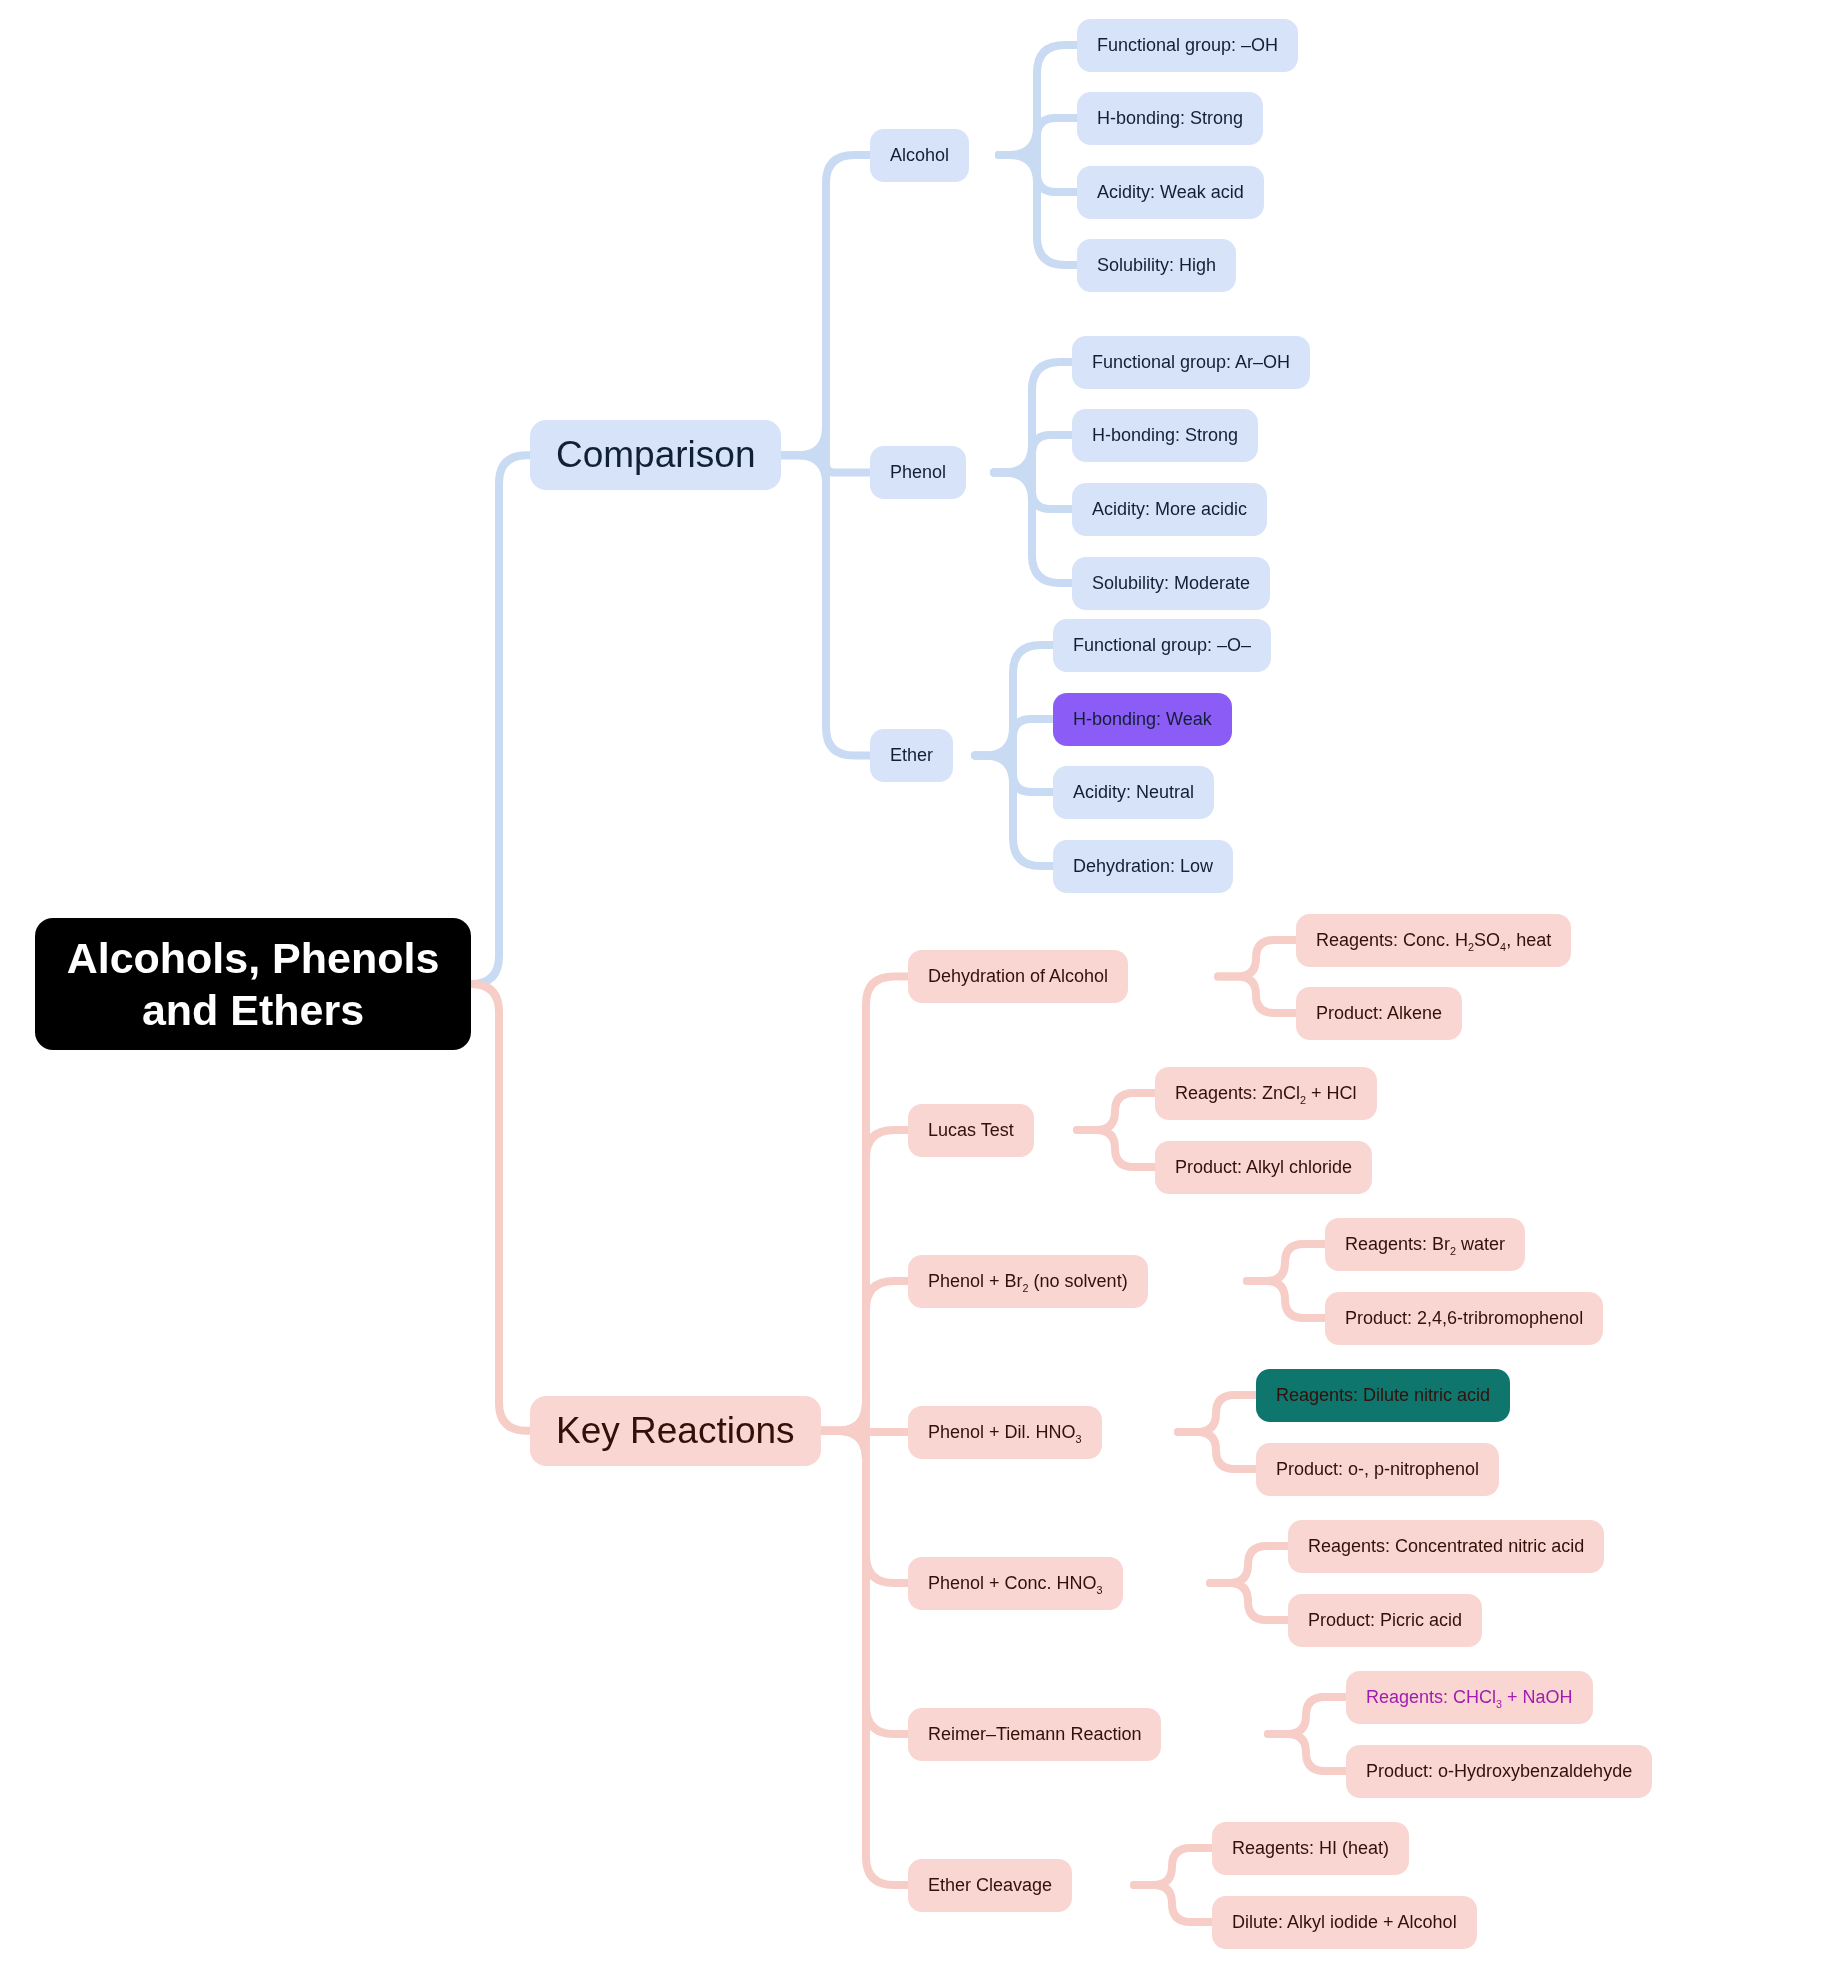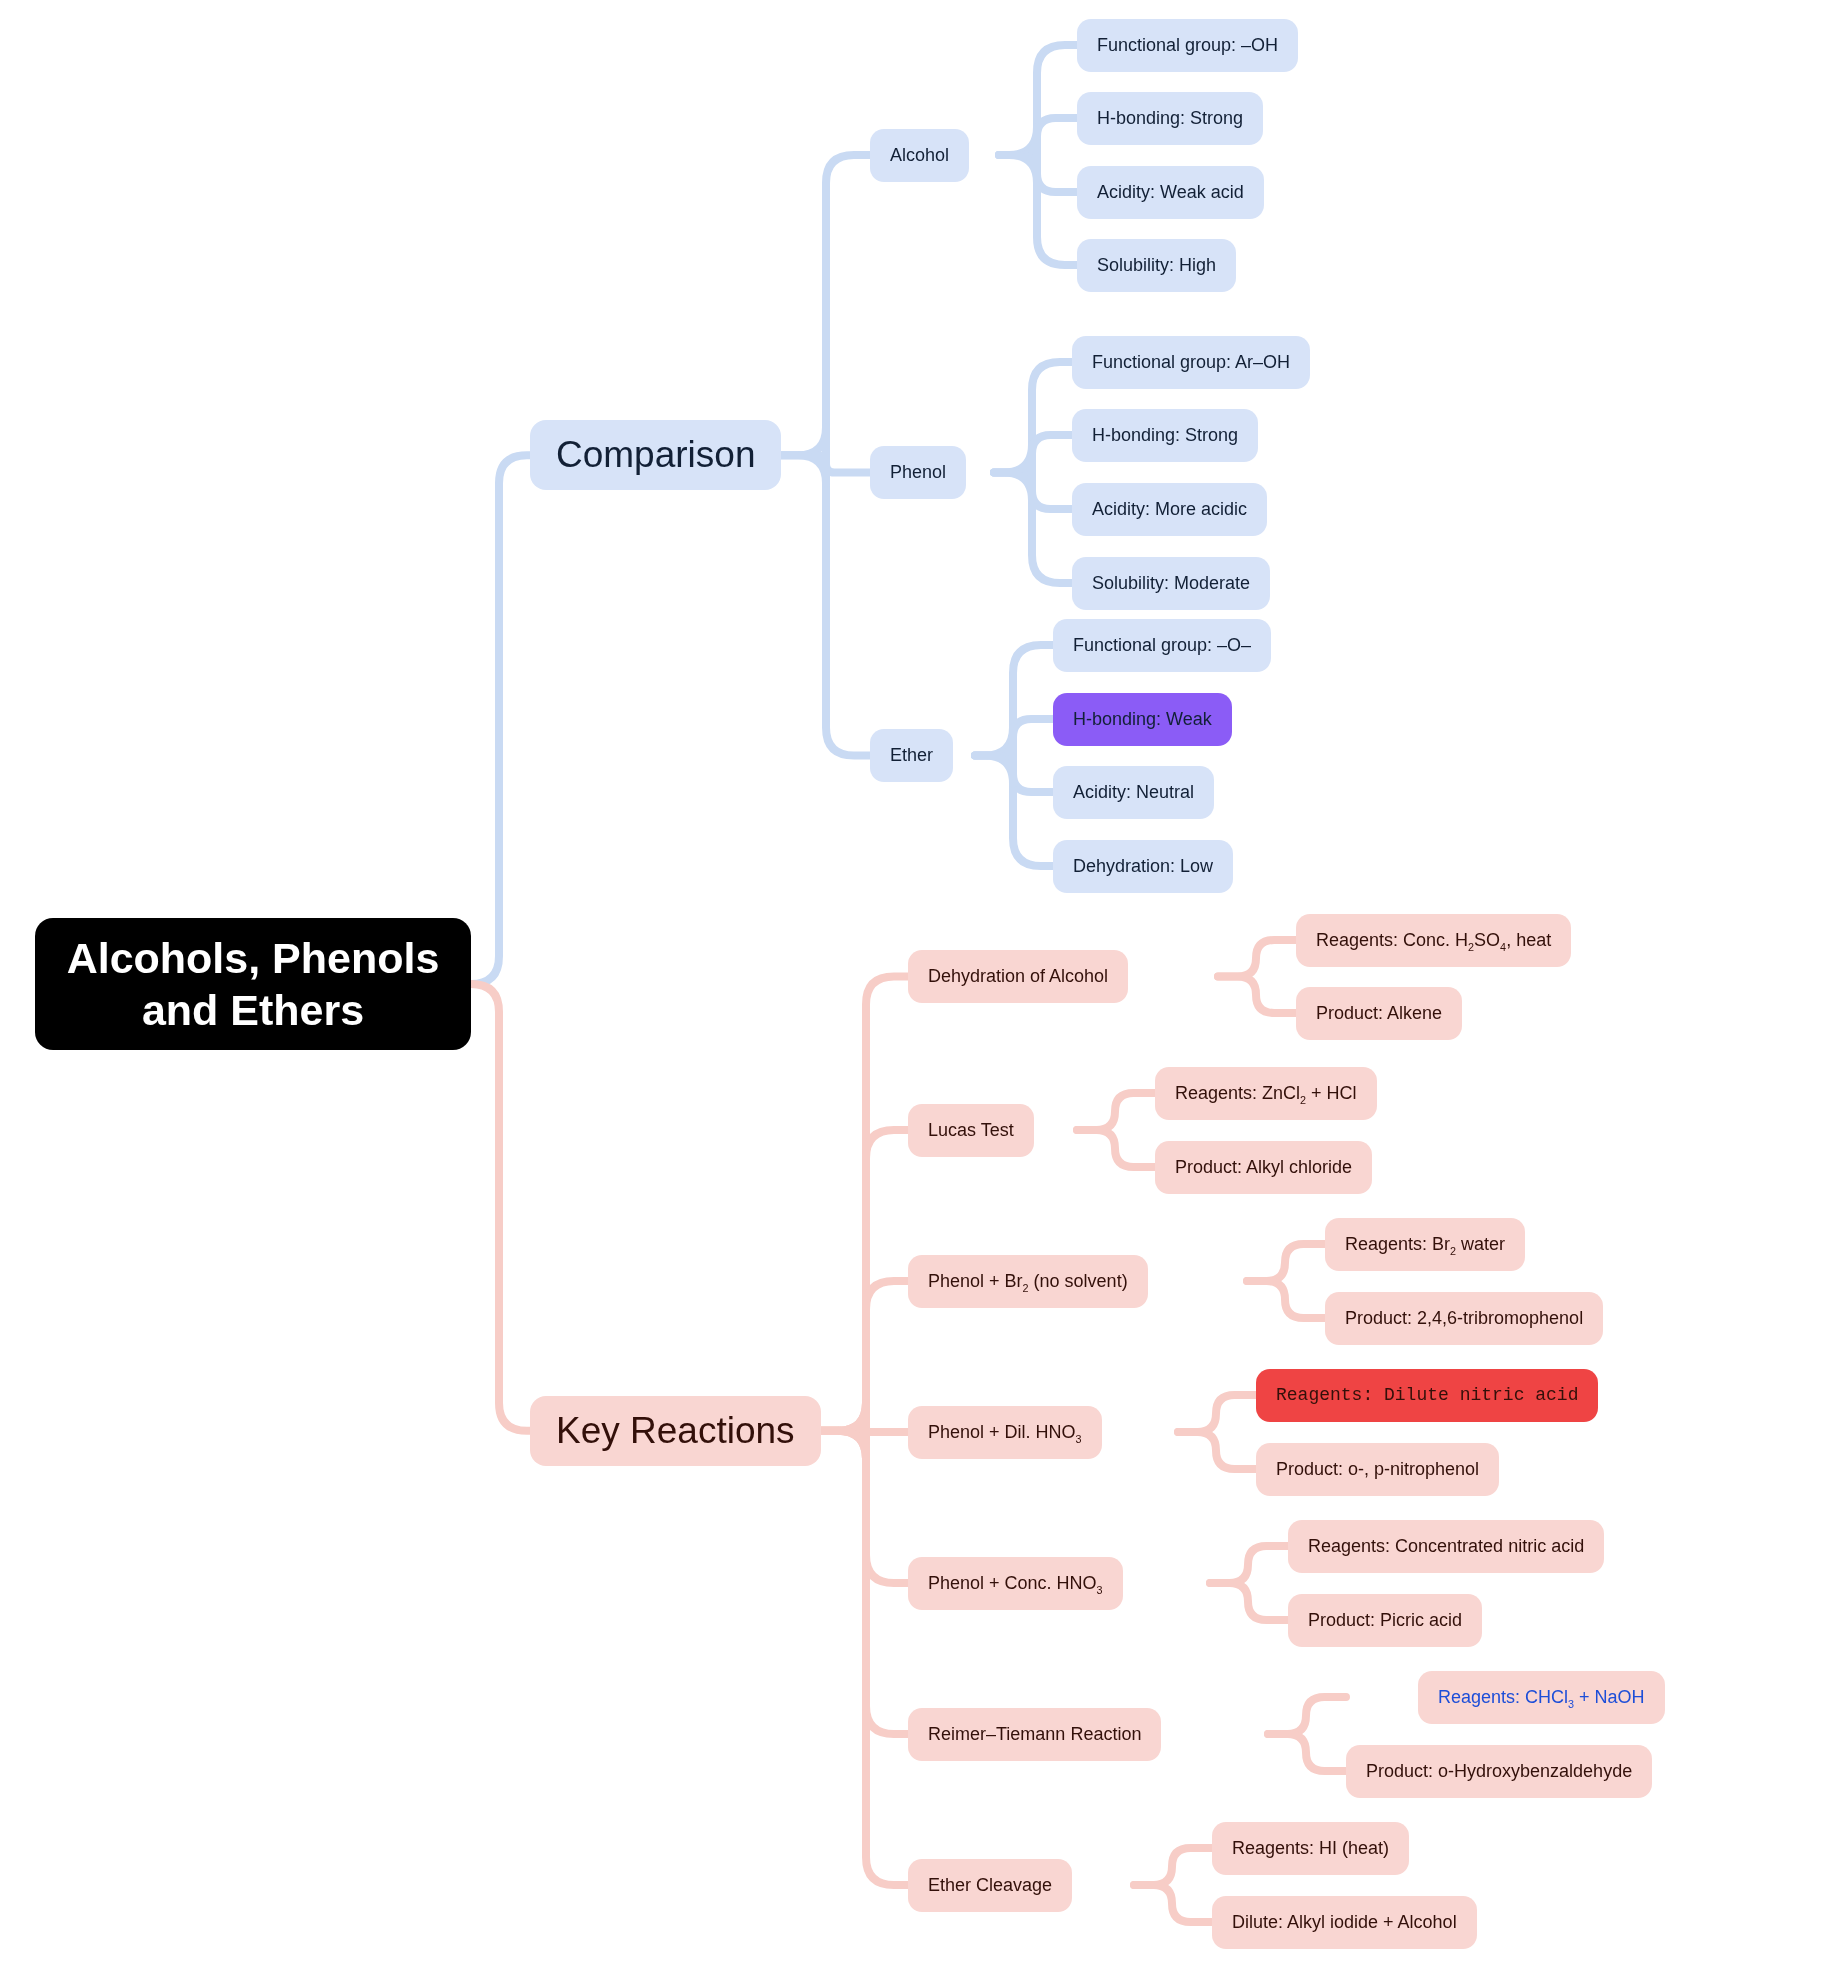--- a/index.html
+++ b/index.html
@@ -114,24 +114,24 @@
     <div class="node" style="background: rgb(249, 214, 210); color: rgb(51, 16, 10); left: 908px; top: 950px;">Dehydration of Alcohol</div>
     <div class="node" style="background: rgb(249, 214, 210); color: rgb(51, 16, 10); left: 1296px; top: 914px;">Reagents: Conc. H<sub>2</sub>SO<sub>4</sub>, heat</div>
     <div class="node" style="background: rgb(249, 214, 210); color: rgb(51, 16, 10); left: 1296px; top: 987px;">Product: Alkene</div>
     <div class="node" style="background: rgb(249, 214, 210); color: rgb(51, 16, 10); left: 908px; top: 1104px;">Lucas Test</div>
     <div class="node" style="background: rgb(249, 214, 210); color: rgb(51, 16, 10); left: 1155px; top: 1067px;">Reagents: ZnCl<sub>2</sub> + HCl</div>
     <div class="node" style="background: rgb(249, 214, 210); color: rgb(51, 16, 10); left: 1155px; top: 1141px;">Product: Alkyl chloride</div>
     <div class="node" style="background: rgb(249, 214, 210); color: rgb(51, 16, 10); left: 908px; top: 1255px;">Phenol + Br<sub>2</sub> (no solvent)</div>
     <div class="node" style="background: rgb(249, 214, 210); color: rgb(51, 16, 10); left: 1325px; top: 1218px;">Reagents: Br<sub>2</sub> water</div>
     <div class="node" style="background: rgb(249, 214, 210); color: rgb(51, 16, 10); left: 1325px; top: 1292px;">Product: 2,4,6-tribromophenol</div>
     <div class="node" style="background: rgb(249, 214, 210); color: rgb(51, 16, 10); left: 908px; top: 1406px;">Phenol + Dil. HNO<sub>3</sub></div>
-    <div class="node" style="background: #ef4444; color: rgb(51, 16, 10); left: 1256px; top: 1369px; font-family: Liberation Mono, monospace;">Reagents: Dilute nitric acid</div>
+    <div class="node" style="background: #0f766e; color: rgb(51, 16, 10); left: 1256px; top: 1369px;">Reagents: Dilute nitric acid</div>
     <div class="node" style="background: rgb(249, 214, 210); color: rgb(51, 16, 10); left: 1256px; top: 1443px;">Product: o-, p-nitrophenol</div>
     <div class="node" style="background: rgb(249, 214, 210); color: rgb(51, 16, 10); left: 908px; top: 1557px;">Phenol + Conc. HNO<sub>3</sub></div>
     <div class="node" style="background: rgb(249, 214, 210); color: rgb(51, 16, 10); left: 1288px; top: 1520px;">Reagents: Concentrated nitric acid</div>
     <div class="node" style="background: rgb(249, 214, 210); color: rgb(51, 16, 10); left: 1288px; top: 1594px;">Product: Picric acid</div>
     <div class="node" style="background: rgb(249, 214, 210); color: rgb(51, 16, 10); left: 908px; top: 1708px;">Reimer–Tiemann Reaction</div>
-    <div class="node" style="background: rgb(249, 214, 210); color: #1d4ed8; left: 1418px; top: 1671px;">Reagents: CHCl<sub>3</sub> + NaOH</div>
+    <div class="node" style="background: rgb(249, 214, 210); color: #a21caf; left: 1346px; top: 1671px;">Reagents: CHCl<sub>3</sub> + NaOH</div>
     <div class="node" style="background: rgb(249, 214, 210); color: rgb(51, 16, 10); left: 1346px; top: 1745px;">Product: o-Hydroxybenzaldehyde</div>
     <div class="node" style="background: rgb(249, 214, 210); color: rgb(51, 16, 10); left: 908px; top: 1859px;">Ether Cleavage</div>
     <div class="node" style="background: rgb(249, 214, 210); color: rgb(51, 16, 10); left: 1212px; top: 1822px;">Reagents: HI (heat)</div>
     <div class="node" style="background: rgb(249, 214, 210); color: rgb(51, 16, 10); left: 1212px; top: 1896px;">Dilute: Alkyl iodide + Alcohol</div>
   </div>
 
 </body></html>

